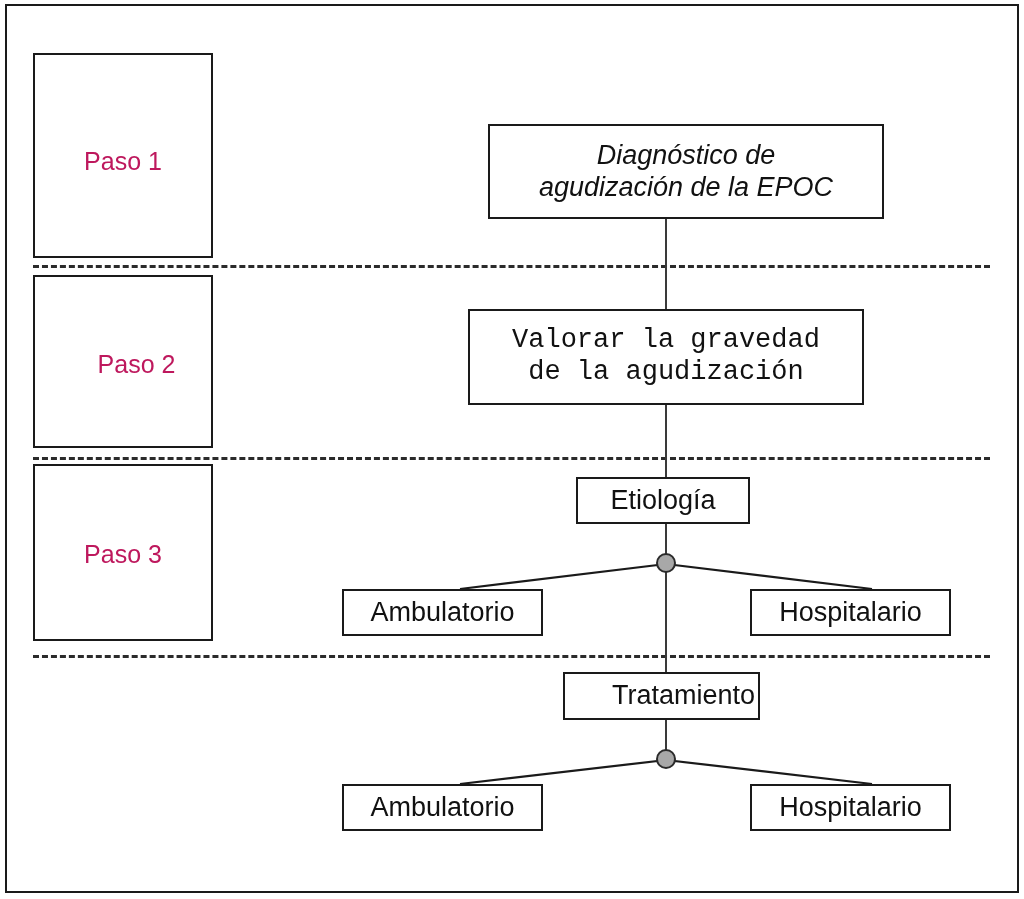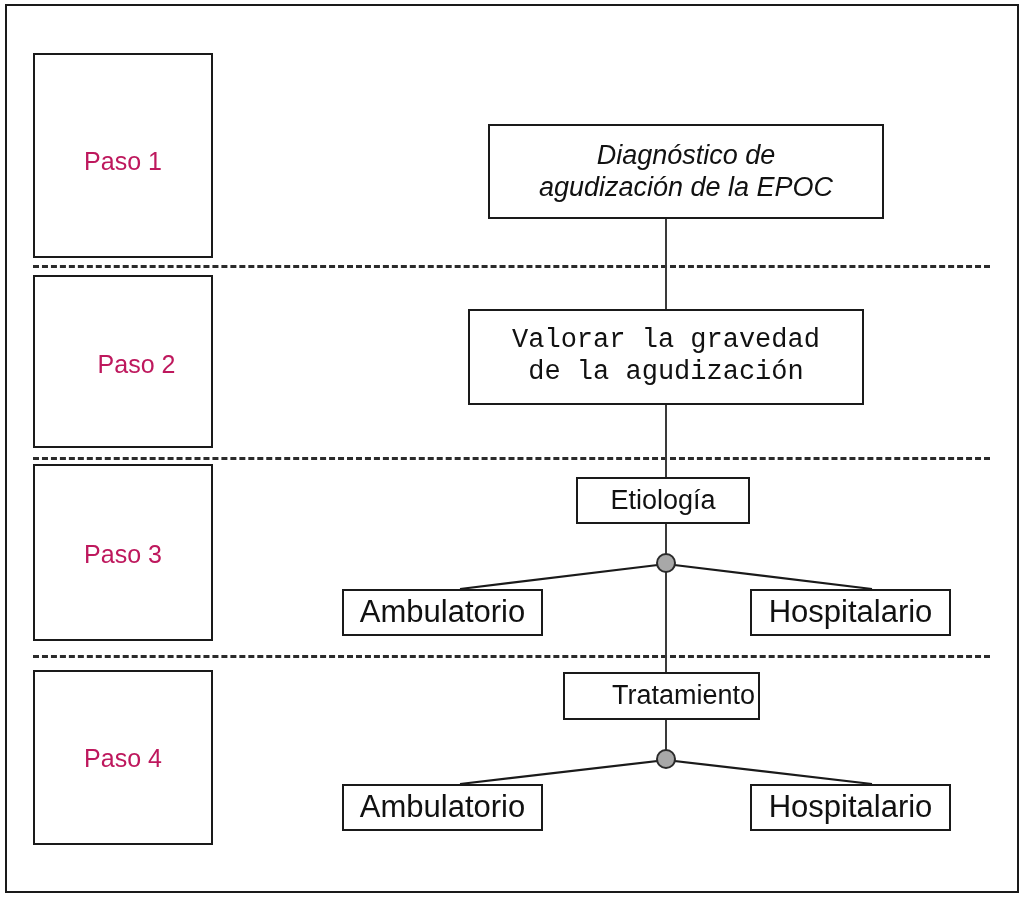--- a/index.html
+++ b/index.html
@@ -95,21 +95,21 @@
     background: #a8a8a8;
     border: 2px solid #2b2b2b;
     box-sizing: border-box;
     z-index: 4;
   }
 
   
   .tier-1 .node-text { font-size: 27px; }
   .tier-2 .node-text { font-size: 27px; font-family: Liberation Mono, monospace; }
   .tier-3 .node-text { font-size: 27px; }
-  .tier-leaf .node-text { font-size: 31px; }
+  .tier-leaf .node-text { font-size: 27px; }
 </style>
 </head>
 <body>
 
 <div id="canvas">
 
   <div class="outer-frame"></div>
 
   <div class="separator" style="top:265px; width:957px;"></div>
   <div class="separator" style="top:457px; width:957px;"></div>
@@ -120,23 +120,20 @@
   </div>
 
   <div class="step-box" style="left:33px; top:275px; width:180px; height:173px;">
     <span class="step-label" style="top:73px;padding-left:27px;">Paso 2</span>
   </div>
 
   <div class="step-box" style="left:33px; top:464px; width:180px; height:177px;">
     <span class="step-label" style="top:74px;">Paso 3</span>
   </div>
 
-  <div class="step-box" style="left:33px; top:670px; width:180px; height:175px;">
-    <span class="step-label" style="top:72px;">Paso 4</span>
-  </div>
 
   <div class="vline" style="left:665px; top:219px; height:90px;"></div>
 
   <div class="vline" style="left:665px; top:405px; height:72px;"></div>
 
   <div class="vline" style="left:665px; top:524px; height:42px;"></div>
 
   <div class="vline" style="left:665px; top:570px; height:102px;"></div>
 
   <div class="vline" style="left:665px; top:720px; height:42px;"></div>

